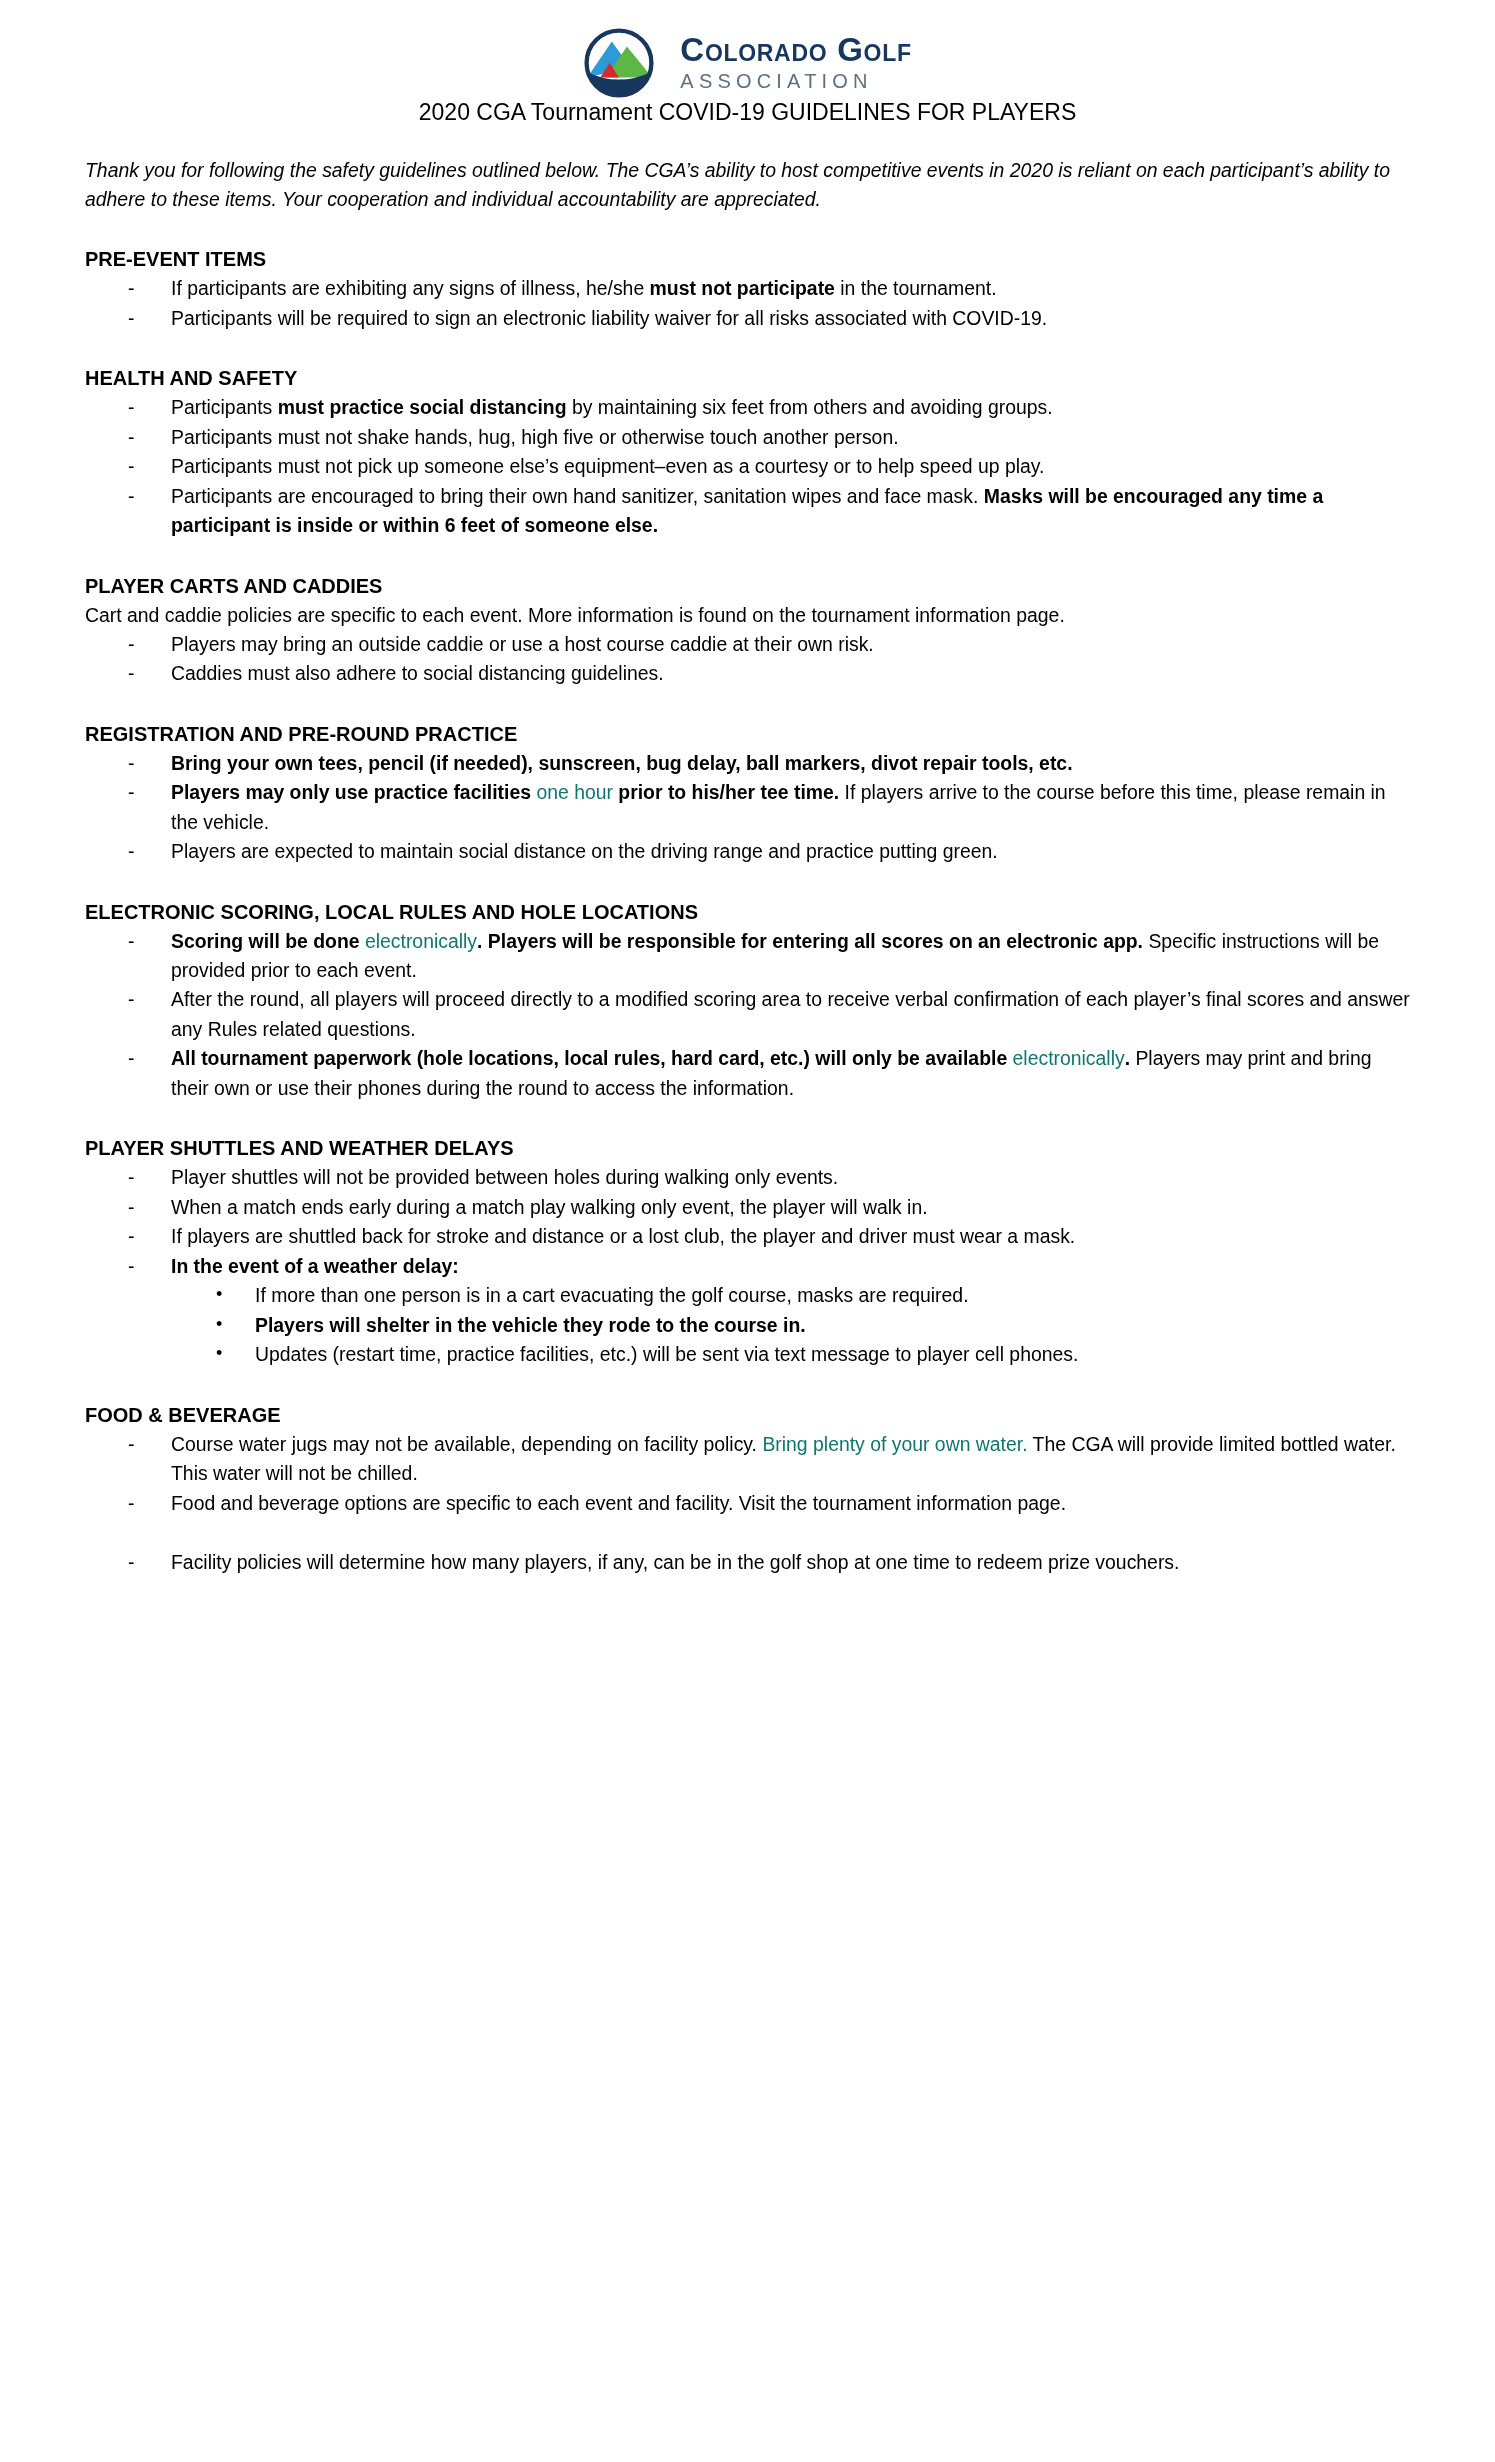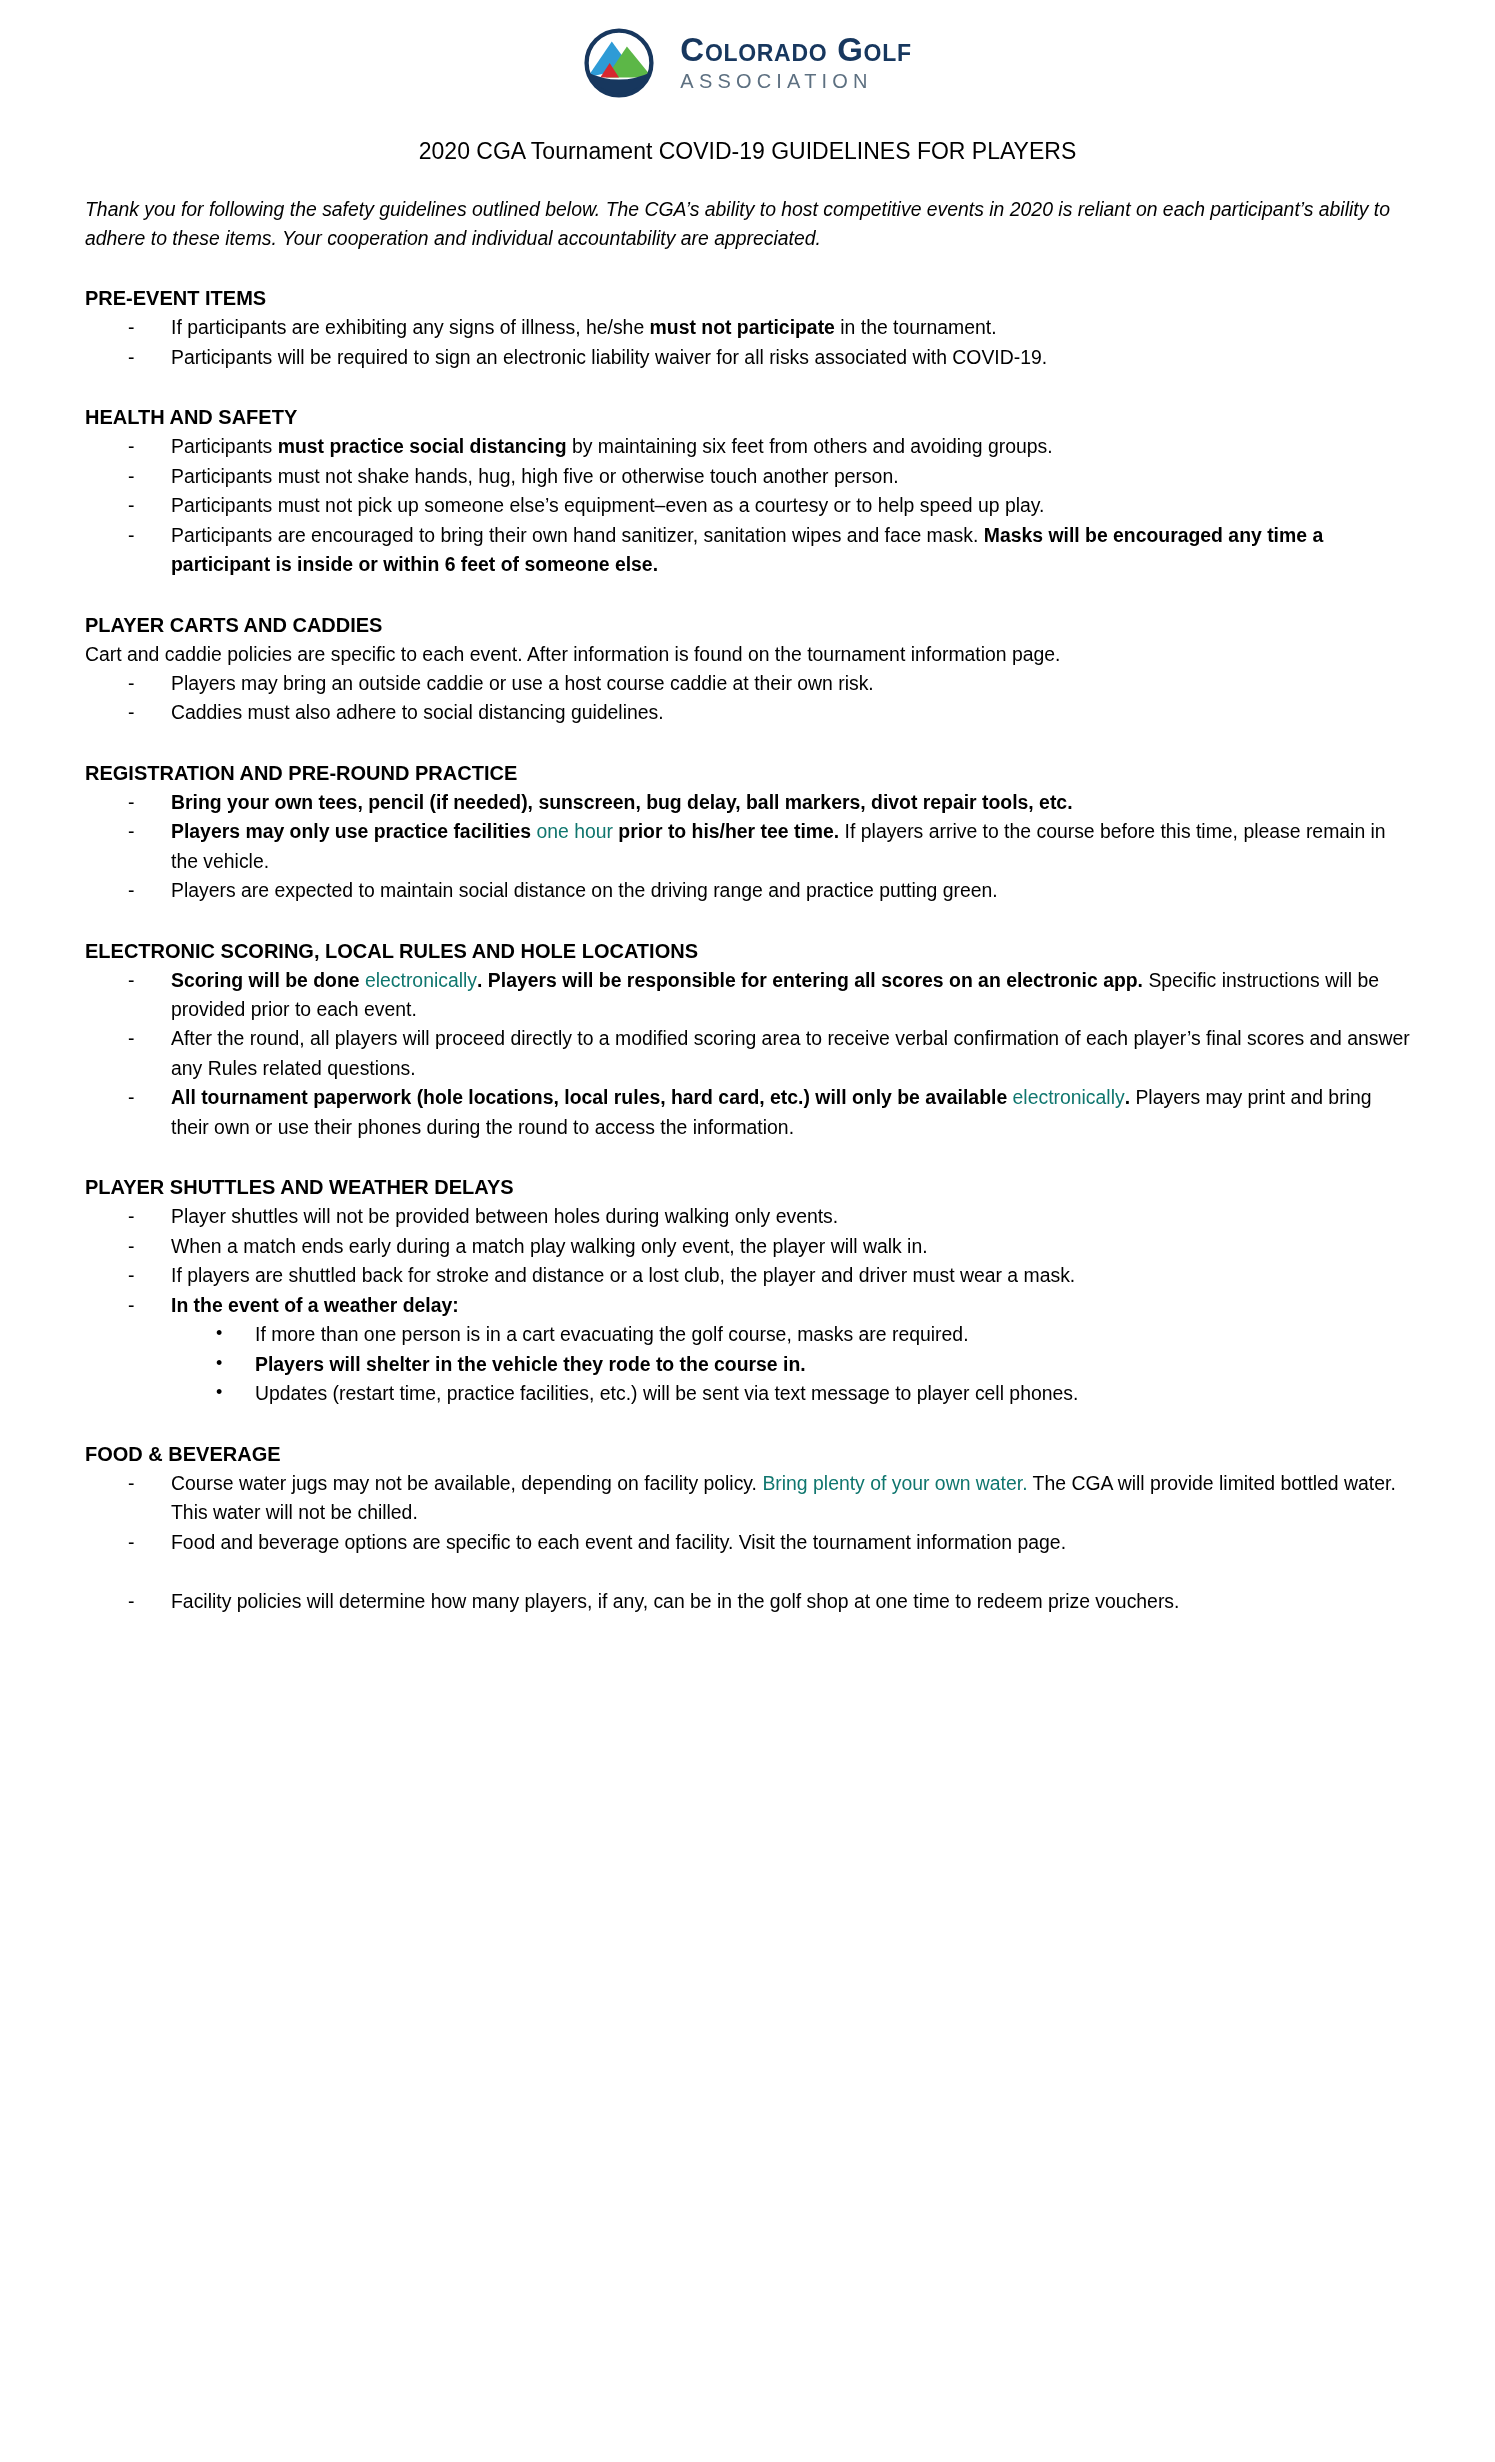--- a/index.html
+++ b/index.html
@@ -31,21 +31,20 @@
   .logo-subname {
     font-size: 20px;
     letter-spacing: 5.2px;
     color: #5d7081;
     margin-top: 2.2px;
   }
   .doc-title {
     text-align: center;
     font-size: 23px;
     font-weight: 400;
-    margin-top: 39px;
     color: #000000;
   }
   .intro {
     font-style: italic;
     font-size: 19.4px;
     line-height: 1.5;
     margin-top: 30px;
   }
   .sections { margin-top: 4.5px; }
   .section { margin-top: 30px; }
@@ -128,21 +127,21 @@
         <span class="bullet">-</span>
         <span class="itext"><span>Participants must not pick up someone else’s equipment–even as a courtesy or to help speed up play.</span></span>
       </div>
       <div class="item l1">
         <span class="bullet">-</span>
         <span class="itext"><span>Participants are encouraged to bring their own hand sanitizer, sanitation wipes and face mask. </span><span class="b">Masks will be encouraged any time a participant is inside or within 6 feet of someone else.</span></span>
       </div>
     </div>
     <div class="section">
       <div class="section-heading">PLAYER CARTS AND CADDIES</div>
-      <div class="section-lead">Cart and caddie policies are specific to each event. After information is found on the tournament information page.</div>
+      <div class="section-lead">Cart and caddie policies are specific to each event. More information is found on the tournament information page.</div>
       <div class="item l1">
         <span class="bullet">-</span>
         <span class="itext"><span>Players may bring an outside caddie or use a host course caddie at their own risk.</span></span>
       </div>
       <div class="item l1">
         <span class="bullet">-</span>
         <span class="itext"><span>Caddies must also adhere to social distancing guidelines.</span></span>
       </div>
     </div>
     <div class="section">

